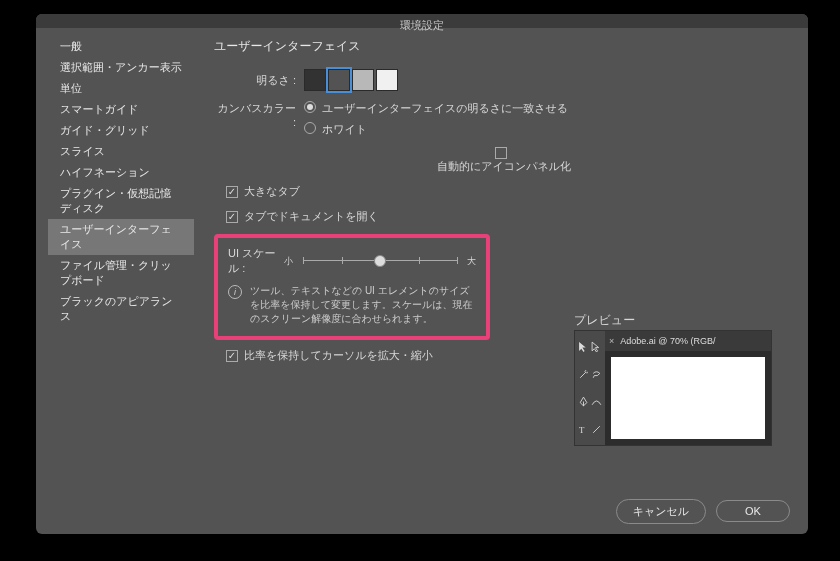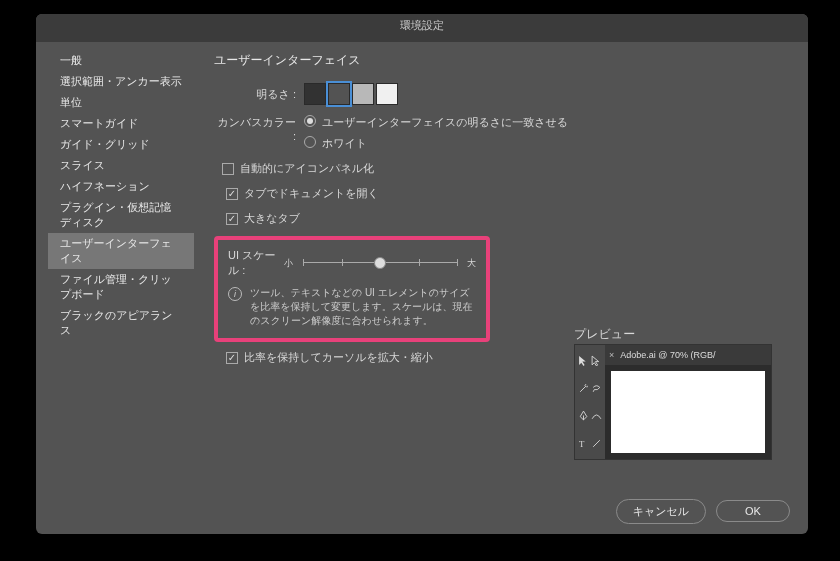--- a/index.html
+++ b/index.html
@@ -17,21 +17,21 @@
     left: 36px; top: 14px;
     width: 772px; height: 520px;
     background: #535353;
     border-radius: 6px;
     box-shadow: 0 10px 30px rgba(0,0,0,0.6);
     display: flex;
     flex-direction: column;
   }
   .titlebar {
     background: #3b3b3b;
-    height: 28px;
+    height: 14px;
     border-top-left-radius: 6px;
     border-top-right-radius: 6px;
     text-align: center;
     line-height: 22px;
     font-size: 11px;
     color: #ccc;
   }
   .body {
     flex: 1;
     display: flex;
@@ -197,31 +197,31 @@
             <span class="radio checked"></span>
             <span>ユーザーインターフェイスの明るさに一致させる</span>
           </div>
           <div class="radio-row">
             <span class="radio"></span>
             <span>ホワイト</span>
           </div>
         </div>
       </div>
 
-      <div class="row" style="margin-left:8px;">
+      <div class="row" style="margin-left:0;flex-direction:column;">
         <span class="checkbox"></span>
         <span>自動的にアイコンパネル化</span>
+      </div>
+      <div class="row" style="margin-left:12px;">
+        <span class="checkbox checked"></span>
+        <span>大きなタブ</span>
       </div>
       <div class="row" style="margin-left:12px;">
         <span class="checkbox checked"></span>
         <span>タブでドキュメントを開く</span>
-      </div>
-      <div class="row" style="margin-left:12px;">
-        <span class="checkbox checked"></span>
-        <span>大きなタブ</span>
       </div>
 
       <div class="highlight-box">
         <div class="slider-row">
           <span>UI スケール :</span>
           <span style="font-size:9px;">小</span>
           <div class="slider-track" id="slider">
               <div class="slider-line"></div>
               <div class="slider-tick" style="left: 0%;"></div>
               <div class="slider-tick" style="left: 25%;"></div>

